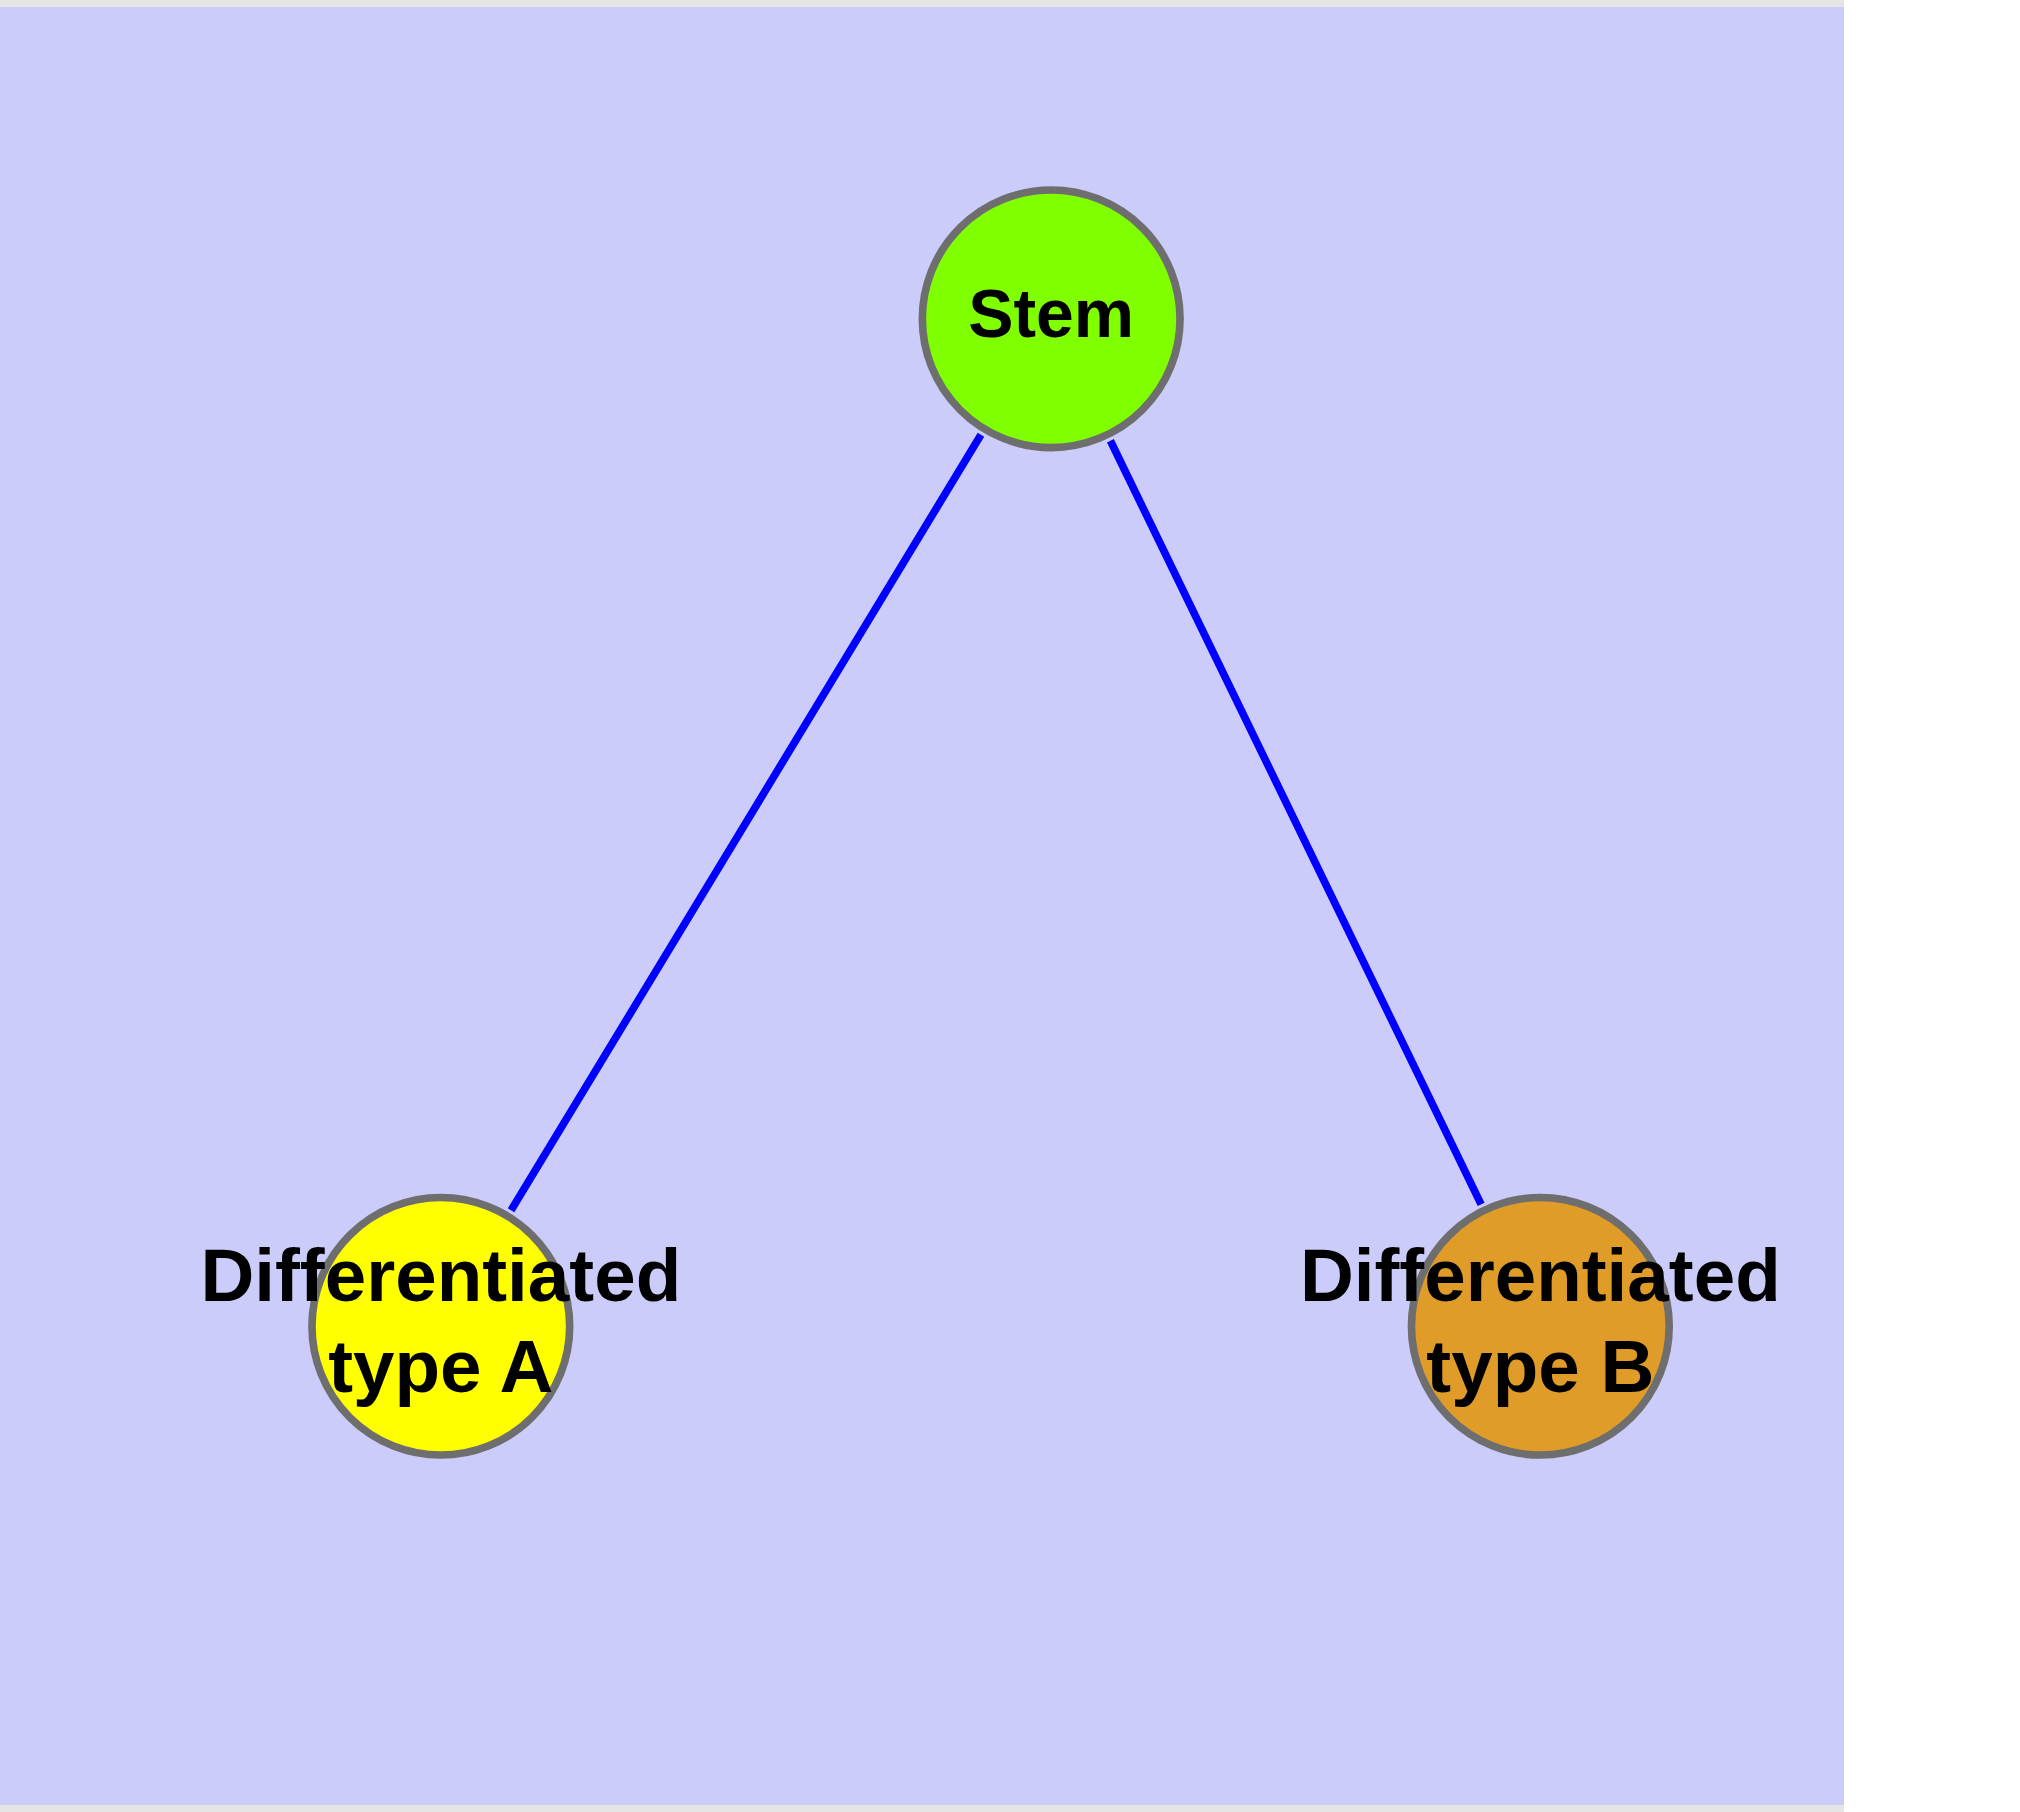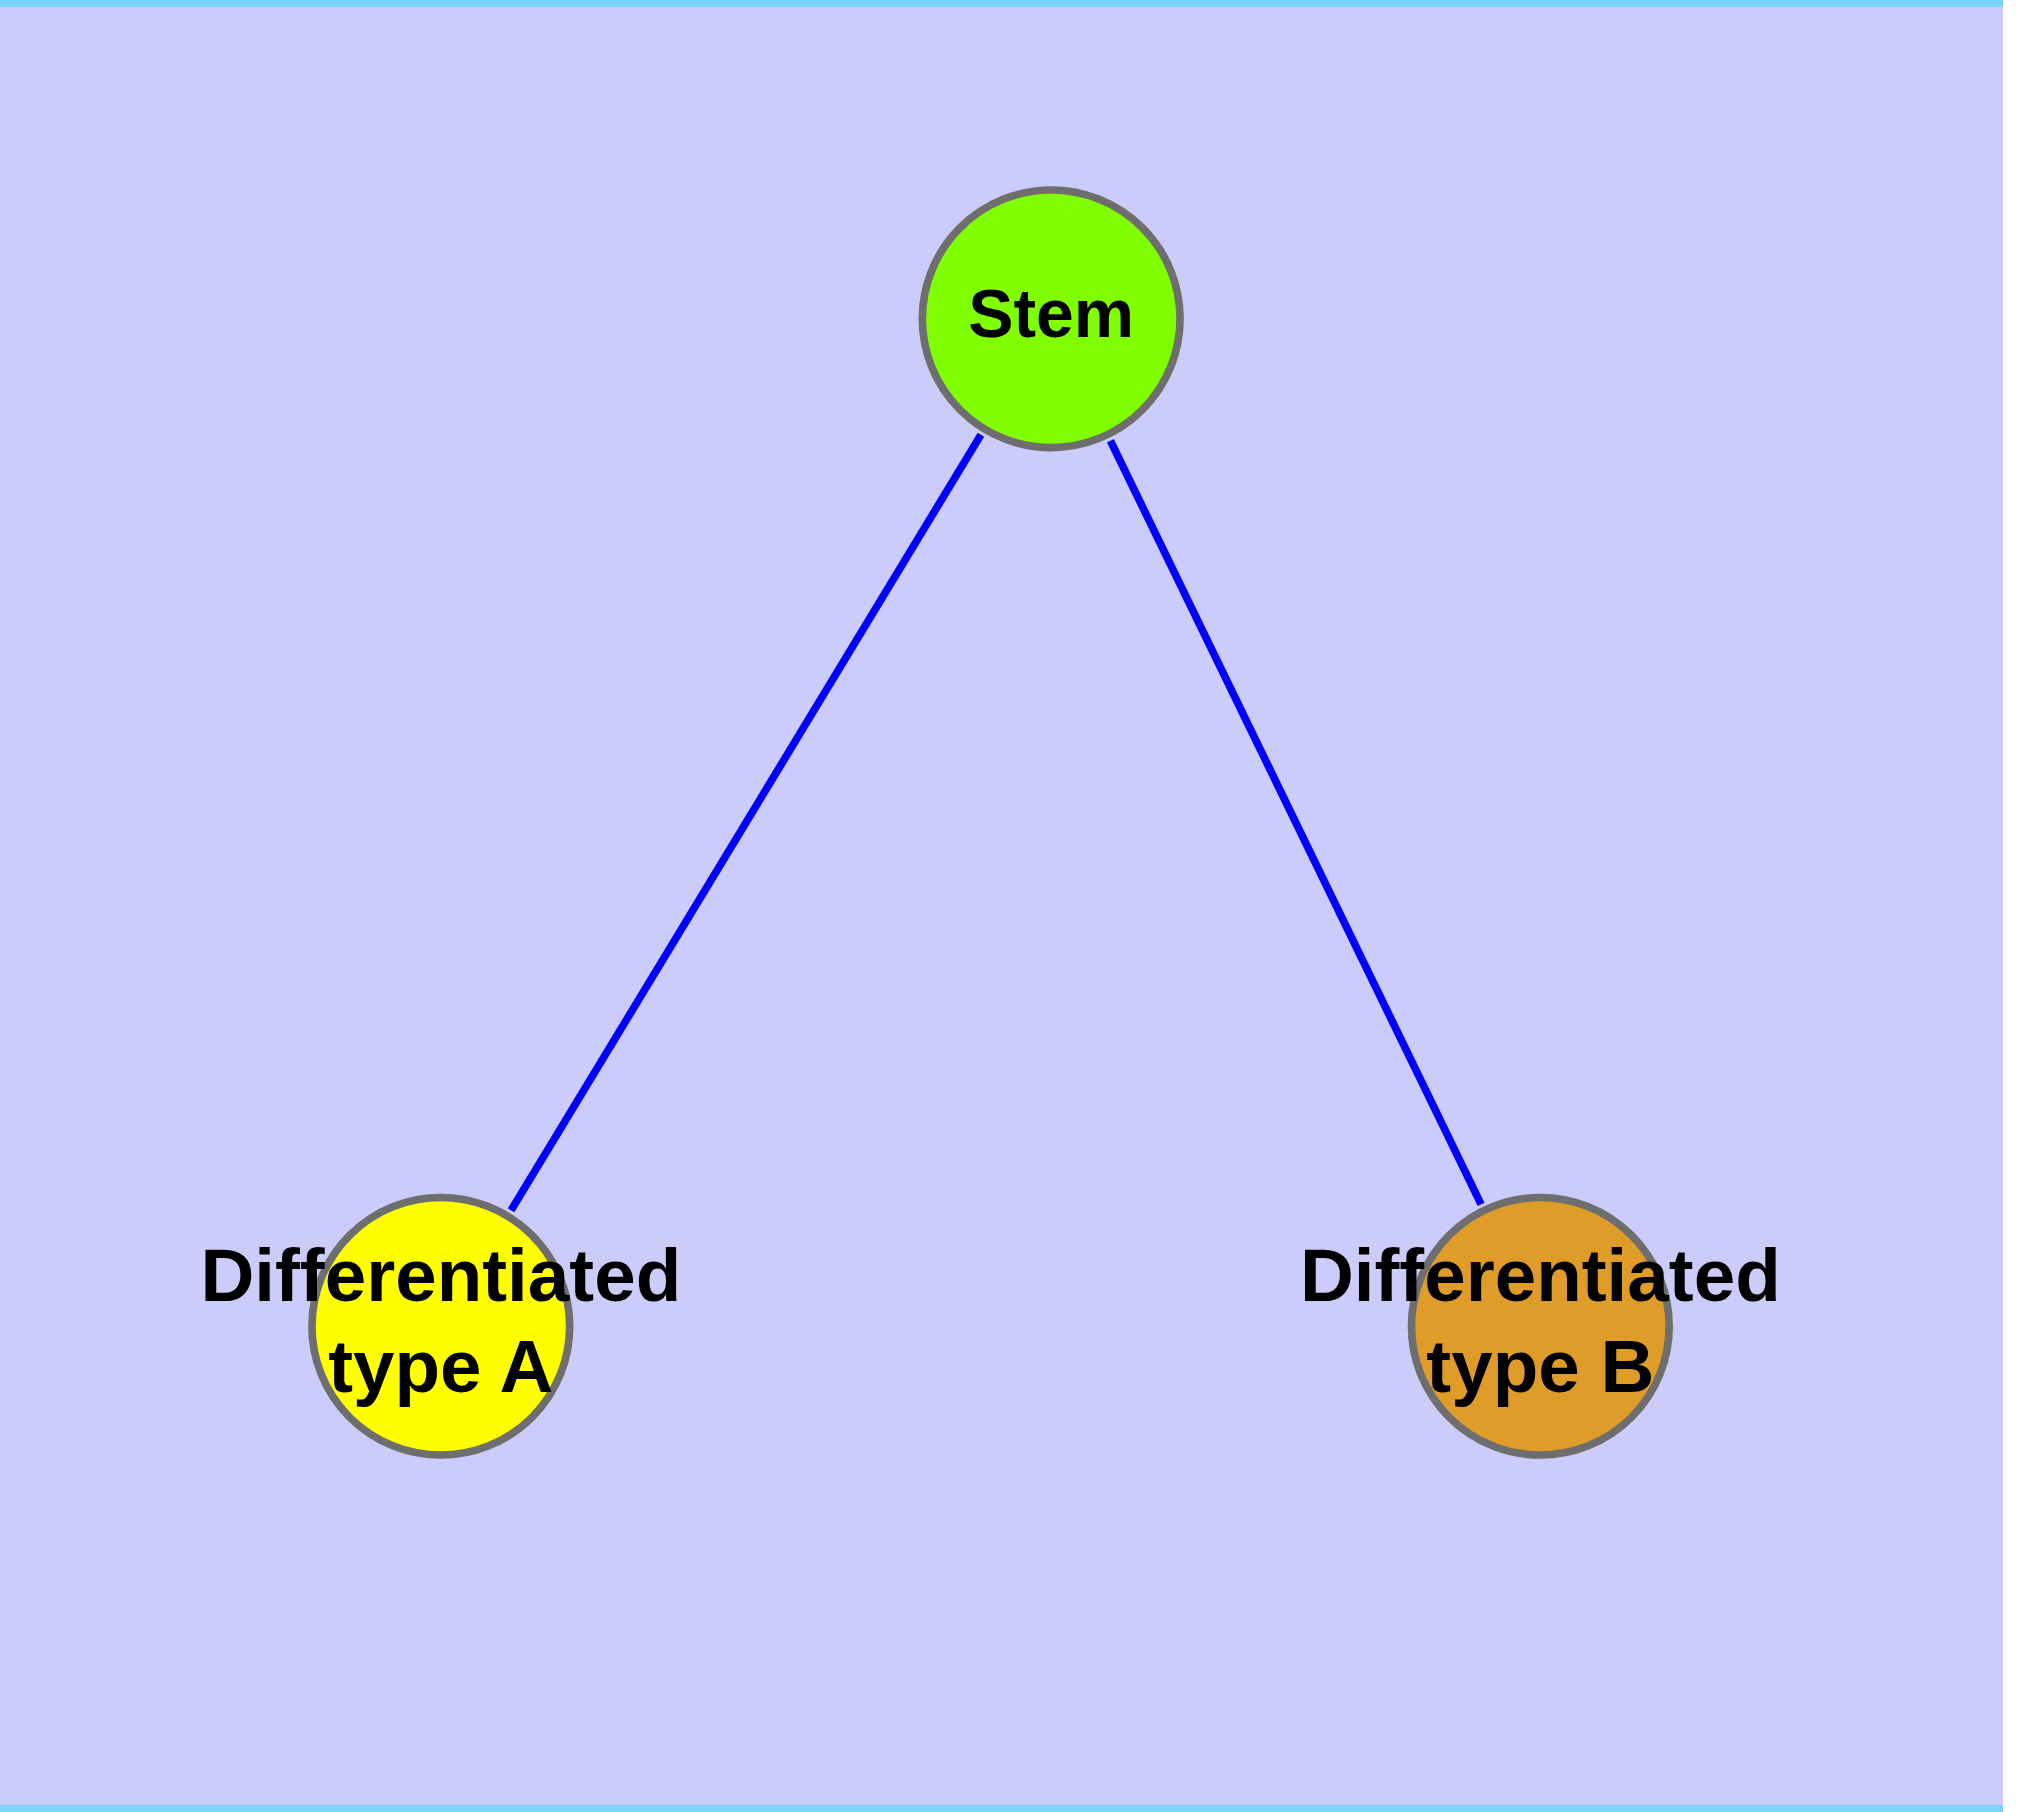--- a/index.html
+++ b/index.html
@@ -3,23 +3,23 @@
 <meta charset="utf-8">
 <title>Cell Differentiation Network</title>
 <style>
   html, body {
     margin: 0;
     padding: 0;
     background: #ffffff;
   }
   #canvas {
     position: relative;
-    width: 2003px;
+    width: 1844px;
     height: 1812px;
-    background: #7dd3fc;
+    background: #e5e5e5;
     overflow: hidden;
     font-family: "Liberation Sans", sans-serif;
   }
   #plot-area {
     position: absolute;
     left: 0px;
     top: 6.8px;
     width: 2021px;
     height: 1798px;
     background: #ccccfa;

